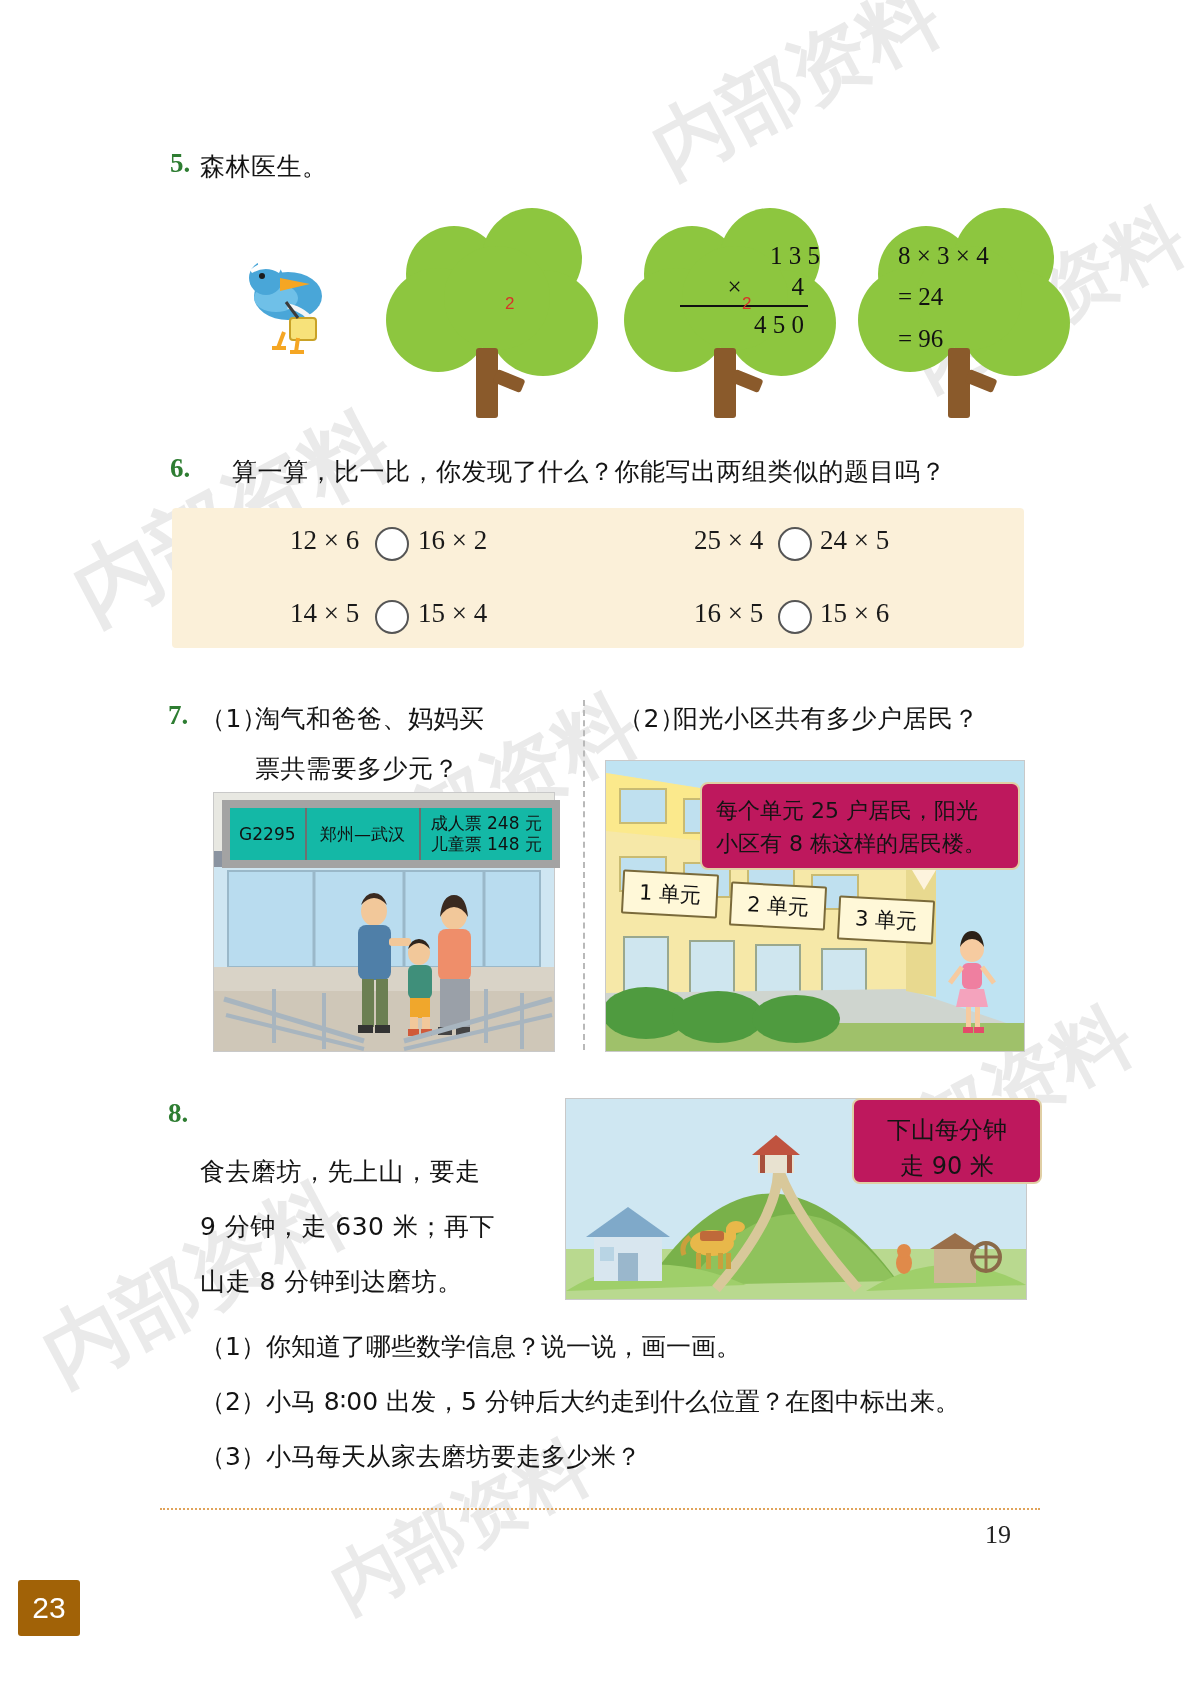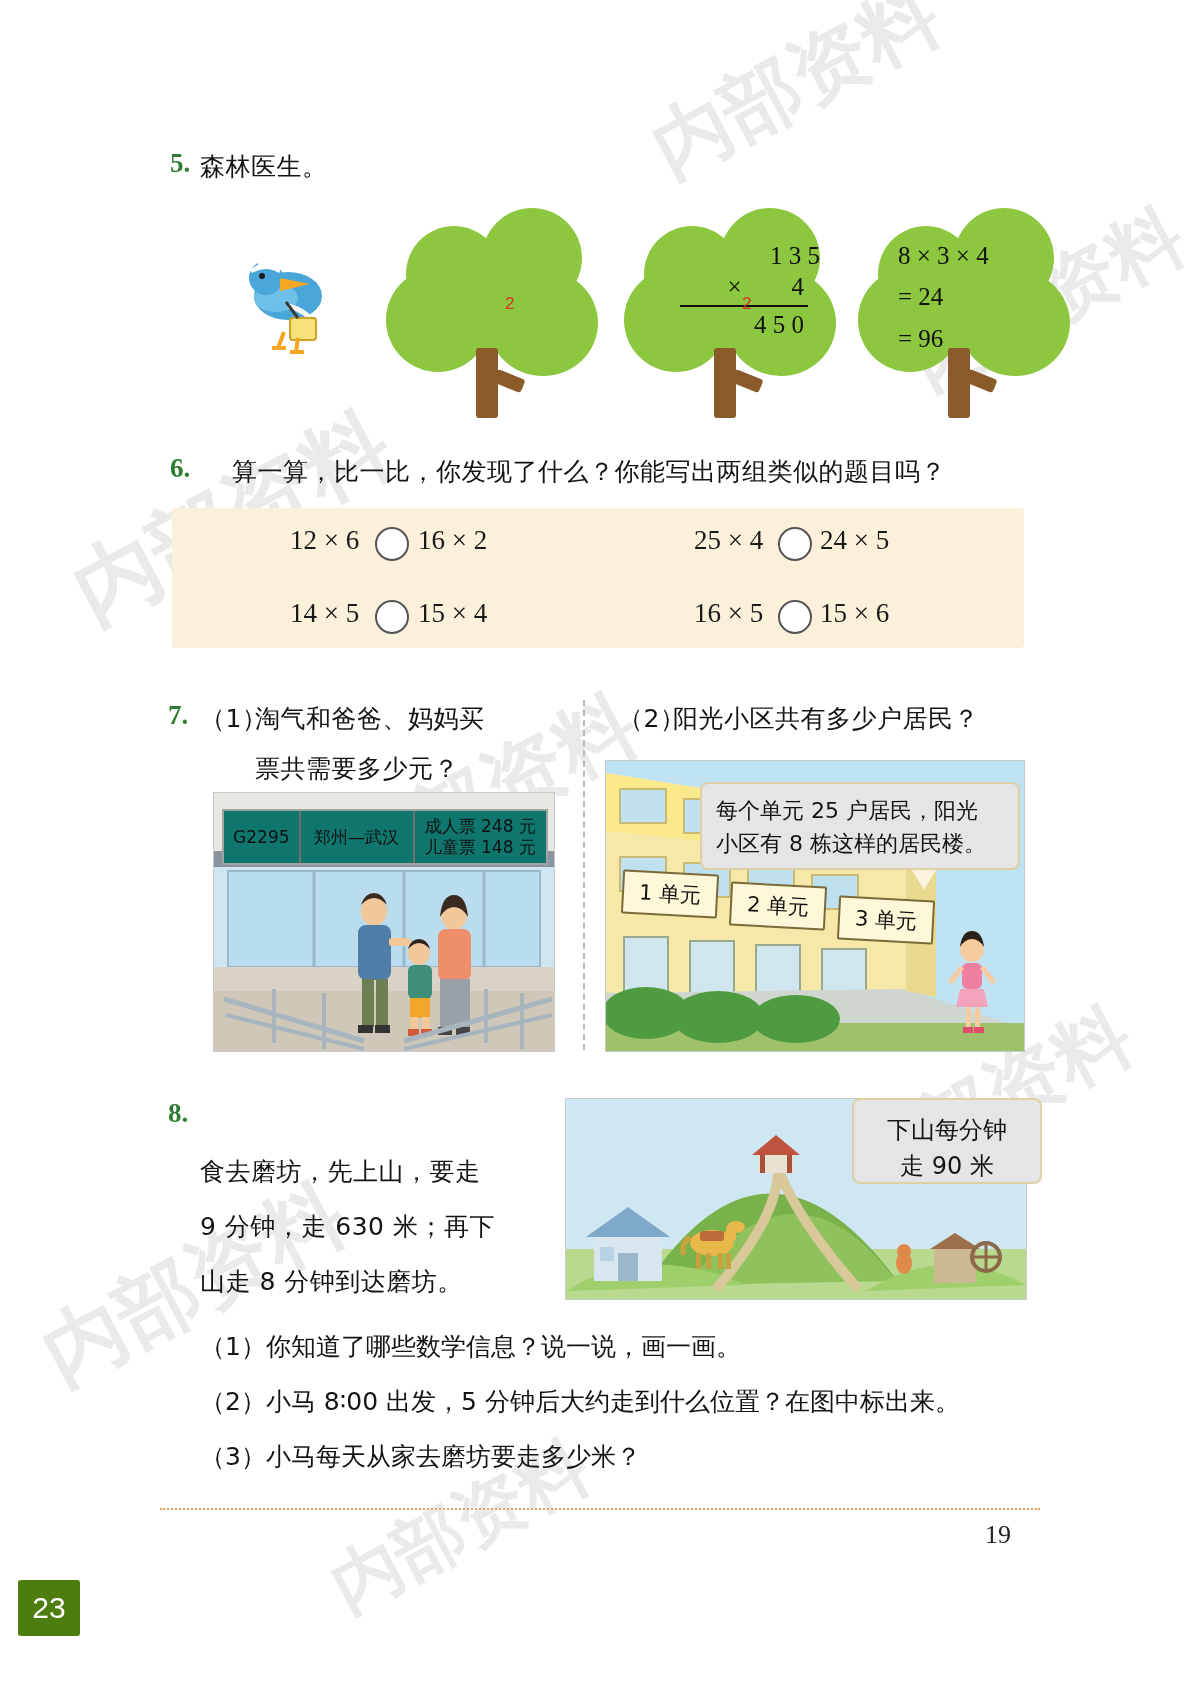--- a/index.html
+++ b/index.html
@@ -81,21 +81,21 @@
   }
 
   
   .pic { position:absolute; overflow:hidden; }
   .vdivider {
     position:absolute;
     border-left:2px dashed #b9b9b9;
   }
   .callout {
     position:absolute;
-    background:#e5e5e5;
+    background:#be185d;
     border:2px solid #e0cfa4;
     border-radius:8px;
     font-family:"DejaVu Sans", sans-serif;
     font-size:22px;
     color:#141414;
     line-height:1.5;
     padding:10px 14px;
     box-sizing:border-box;
   }
   .callout .tail {
@@ -107,36 +107,35 @@
     position:absolute;
     border-top:2px dotted #e0a35a;
   }
   .pagenum {
     position:absolute;
     font-family:"Liberation Serif", serif;
     font-size:26px; color:#222;
   }
   .cornerbox {
     position:absolute;
-    background:#4d7c0f;
+    background:#a16207;
     color:#fff;
     font-family:"Liberation Sans", sans-serif;
     font-size:30px;
     display:flex; align-items:center; justify-content:center;
     border-radius:3px;
   }
   .signboard {
     position:absolute;
-    background:#0f766e;
-    border:2px solid #a3a3a3;
+    background:#14b8a6;
+    border:8px solid #a3a3a3;
     display:flex;
     font-family:"DejaVu Sans", sans-serif;
     font-size:17px;
     color:#111;
-    margin-top:9px;
   }
   .signboard .cell {
     display:flex; align-items:center; justify-content:center;
     border-right:2px solid #6f6f6f; padding:0 6px;
     box-sizing:border-box;
   }
   .signboard .cell:last-child { border-right:none; }
   .unitsign {
     position:absolute;
     background:#fff8d8;

